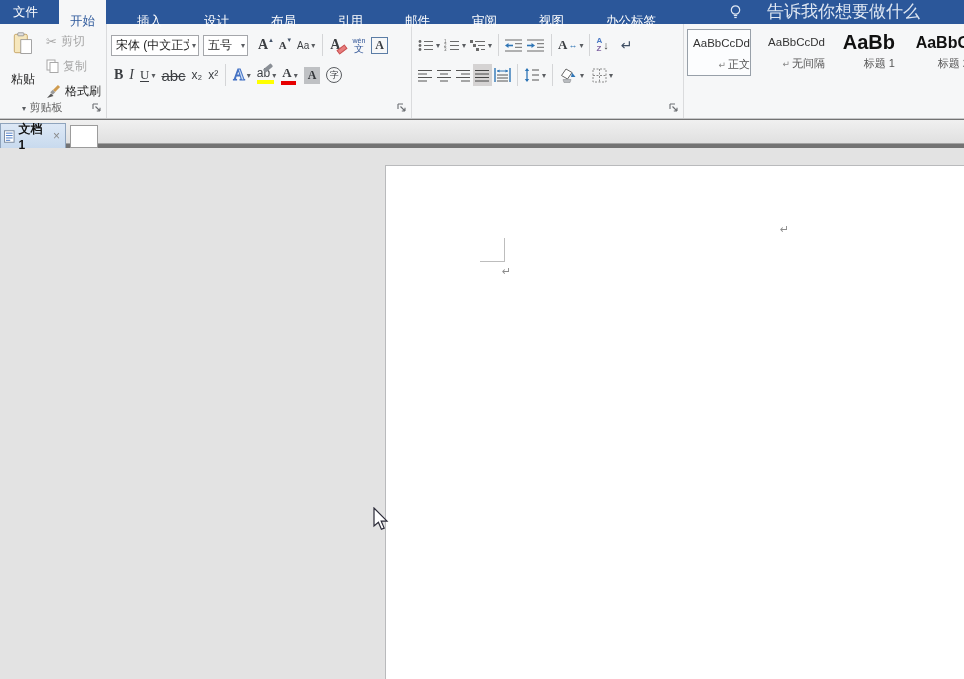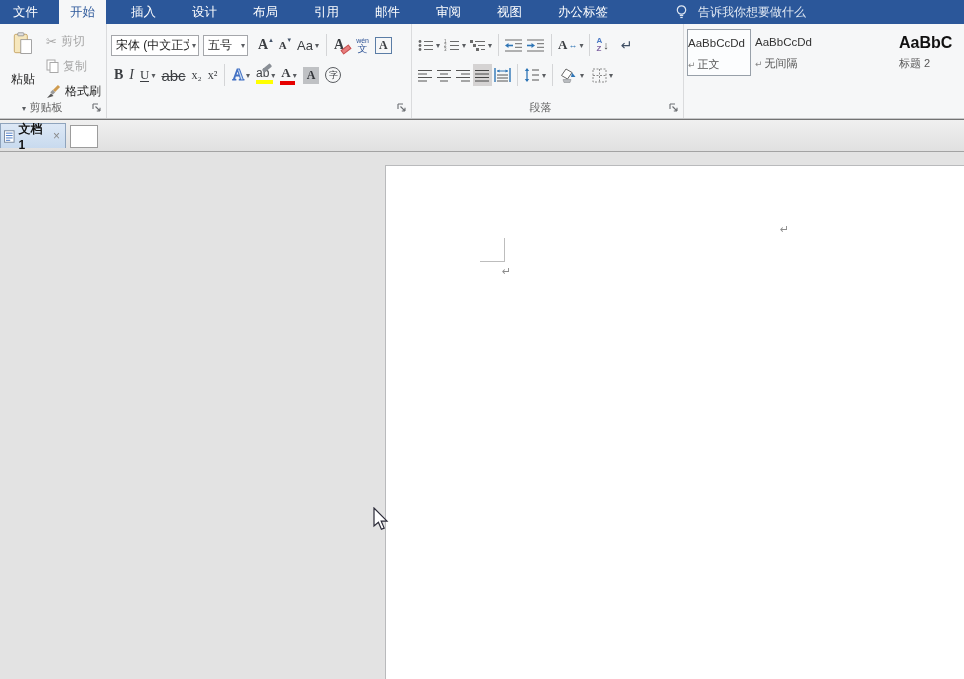--- a/index.html
+++ b/index.html
@@ -4,24 +4,24 @@
 <style>
   * { margin:0; padding:0; box-sizing:border-box; }
   html,body { background:#bbb; }
   .app {
     position:relative; width:964px; height:679px; overflow:hidden;
     background:#737373; font-family:"Liberation Sans","DejaVu Sans",sans-serif;
     color:#3b3e42; font-size:12px; cursor:default;
   }
   
   .tabbar { position:absolute; left:0; top:0; width:100%; height:24px; background:#2b579a; display:flex; align-items:flex-start; z-index:5; }
-  .rtab { line-height:24px; padding:0 11px; margin-right:14px; color:#fff; font-size:12.5px; white-space:nowrap; }
+  .rtab { line-height:24px; padding:9px 11px; margin-right:20px; color:#fff; font-size:12.5px; white-space:nowrap; }
   .rtab.file { padding:0 13px; margin-right:8px; }
   .rtab.selected { background:#f6f7f8; color:#2b579a; height:28px; line-height:25px; }
-  .tellme { display:flex; align-items:center; gap:10px; margin-left:42px; color:#dfe7f2; line-height:24px; font-size:12px; }
+  .tellme { display:flex; align-items:center; gap:25px; margin-left:42px; color:#dfe7f2; line-height:24px; font-size:17px; }
   
   .ribbon { position:absolute; left:0; top:24px; width:100%; height:95px; background:#f6f7f8; border-bottom:1px solid #c6c7c9; z-index:1; }
   .rgroup { position:absolute; top:0; height:94px; border-right:1px solid #dadbdd; }
   .g-clip   { left:0;   width:107px; }
   .g-font   { left:107px; width:305px; }
   .g-para   { left:412px; width:272px; }
   .g-styles { left:684px; right:0; border-right:none; overflow:hidden; }
   .glabel { position:absolute; bottom:3px; left:0; right:14px; text-align:center; font-size:11px; color:#666; }
   .launcher { position:absolute; right:4px; bottom:5px; }
   
@@ -44,21 +44,21 @@
   .combo .caret { margin-left:3px; }
   .c-name { width:88px; margin-right:4px; }
   .c-size { width:45px; margin-right:7px; }
   .bigA { font-size:14px; font-weight:bold; font-family:"Liberation Serif",serif; }
   .smallA { font-size:11px; font-weight:bold; font-family:"Liberation Serif",serif; }
   .tinyup { font-size:7px; color:#44546a; position:relative; top:-5px; margin-left:1px; }
   .bold-b { font-weight:bold; font-family:"Liberation Serif",serif; font-size:14px; }
   .ital-i { font-style:italic; font-family:"Liberation Serif",serif; font-size:14px; }
   .und-u  { font-family:"Liberation Serif",serif; font-size:13px; border-bottom:1.5px solid #3b3e42; line-height:13px; }
   .strike { font-size:15px; text-decoration:line-through; }
-  .supsub { font-size:12px; font-family:Liberation Serif, serif; }
+  .supsub { font-size:12px; font-family:Liberation Sans, sans-serif; }
   .fx-a { font-size:16px; font-weight:bold; font-family:"Liberation Serif",serif; color:#c9dcf5; -webkit-text-stroke:1px #4472c4; }
   .hl { position:relative; font-size:12px; padding-bottom:4px; }
   .hl .bar { position:absolute; left:0; bottom:0; width:17px; height:4px; background:#ffff00; }
   .hl .pen { position:absolute; right:-3px; top:0; width:10px; height:4px; background:#8a8f96; transform:rotate(-40deg); border-radius:1px; }
   .fc { position:relative; font-size:13px; font-weight:bold; font-family:"Liberation Serif",serif; padding-bottom:4px; }
   .fc .bar { position:absolute; left:-1px; bottom:0; width:15px; height:4px; background:#e60000; }
   .shadeA { background:#bfc1c4; color:#33363a; font-weight:bold; font-family:"Liberation Serif",serif; font-size:12px; padding:1px 4px; }
   .circ { width:16px; height:16px; border:1px solid #5a5d61; border-radius:50%; font-size:9px; display:inline-flex; align-items:center; justify-content:center; color:#3b3e42; }
   .clearA { position:relative; font-size:14px; font-weight:bold; font-family:"Liberation Serif",serif; }
   .clearA .eraser { position:absolute; right:-7px; bottom:1px; width:10px; height:5px; background:#e87e7e; border:1px solid #c75454; transform:rotate(-38deg); }
@@ -69,29 +69,29 @@
   
   .pbtn { display:inline-flex; align-items:center; justify-content:center; height:22px; padding:0 2px; }
   .pbtn.active { background:#d5d3d3; }
   .sortbox { display:flex; align-items:center; gap:1px; }
   .sortletters { display:flex; flex-direction:column; line-height:1; font-size:8px; font-weight:bold; }
   .sortletters .a { color:#4a79c4; } .sortletters .z { color:#8064a2; }
   .marks { font-size:14px; color:#3f4e63; }
   .asianA { font-size:13px; font-weight:bold; font-family:"Liberation Serif",serif; }
   .asianArr { font-size:9px; color:#2e75b6; margin-left:1px; }
   
-  .stylecard { position:absolute; top:5px; height:47px; text-align:left; }
+  .stylecard { position:absolute; top:5px; height:47px; text-align:right; }
   .stylecard.sel { border:1px solid #98a0a9; background:#fcfdfe; }
   .s-sample { height:27px; line-height:27px; font-size:11.5px; color:#333; white-space:nowrap; overflow:hidden; }
   .s-sample.h1 { font-size:20px; font-weight:bold; color:#111; }
   .s-sample.h2 { font-size:16px; font-weight:bold; color:#111; }
   .s-name { font-size:11px; color:#555; line-height:14px; white-space:nowrap; }
   .s-mark { font-size:9px; color:#888; margin-right:2px; }
   
-  .doctabbar { position:absolute; left:0; top:120px; width:100%; height:32px; background:linear-gradient(#f0f0f0,#e0e0e0); border-bottom:1px solid #a3a3a3; z-index:2;padding-left:40px; }
+  .doctabbar { position:absolute; left:0; top:120px; width:100%; height:24px; background:linear-gradient(#f0f0f0,#e0e0e0); border-bottom:1px solid #a3a3a3; z-index:2;padding-left:40px; }
   .doctab { position:absolute; left:0; top:3px; height:25px; width:66px; display:flex; align-items:center; gap:4px; padding:0 5px 0 3px; background:linear-gradient(#dde8f6,#c8daee); border:1px solid #8fa4bd; border-bottom:none; }
   .doctab .title { font-size:12px; font-weight:bold; color:#111; }
   .doctab .close { font-size:12px; color:#8a8a8a; margin-left:1px; }
   .blanktab { position:absolute; left:70px; top:5px; width:28px; height:23px; background:#fff; border:1px solid #9c9c9c; }
   
   .docarea { position:absolute; left:0; top:148px; width:100%; height:531px; background:#e3e3e3; }
   .page { position:absolute; left:385px; top:17px; width:600px; height:540px; background:#fff; border-top:1px solid #b9babc; border-left:1px solid #b9babc; }
   .corner-v { position:absolute; left:118px; top:72px; width:1px; height:24px; background:#bdbdbd; }
   .corner-h { position:absolute; left:94px; top:95px; width:25px; height:1px; background:#bdbdbd; }
   .pmark { position:absolute; font-size:11px; color:#8c8c8c; line-height:1; }
@@ -177,21 +177,21 @@
         </div>
         <span class="btn">
           <span class="bigA">A</span>
           <span class="tinyup">▴</span>
         </span>
         <span class="btn">
           <span class="smallA">A</span>
           <span class="tinyup">▾</span>
         </span>
         <span class="btn">
-          <span style="font-size:13px;">Aa</span>
+          <span style="font-size:10px;">Aa</span>
           <span class="caret">▾</span>
         </span>
         <span class="sep"></span>
         <span class="btn">
           <span class="clearA"><span>A</span><span class="eraser"></span></span>
         </span>
         <span class="btn" style="margin-left:6px;">
           <span class="pinyin">
             <span class="top">wén</span>
             <span class="bot">文</span>
@@ -390,34 +390,37 @@
         </span>
         <span class="pbtn" style="margin-left:4px;">
           <svg width="15" height="15" viewBox="0 0 15 15">
             <rect x="1" y="1" width="13" height="13" fill="none" stroke="#8a8a8a" stroke-dasharray="2 1.5"></rect>
             <line x1="1" y1="7.5" x2="14" y2="7.5" stroke="#8a8a8a" stroke-dasharray="2 1.5"></line>
             <line x1="7.5" y1="1" x2="7.5" y2="14" stroke="#8a8a8a" stroke-dasharray="2 1.5"></line>
           </svg>
           <span class="caret">▾</span>
         </span>
       </div>
-      <div class="glabel">段落</div>
       <svg class="launcher" width="10" height="10" viewBox="0 0 10 10">
         <path d="M1 1 H6 M1 1 V6 M3.5 3.5 L8 8 M8 8 H4.8 M8 8 V4.8" stroke="#6b6e72" stroke-width="1.1" fill="none"></path>
       </svg>
     </div>
 
     <div class="rgroup g-styles">
       <div class="stylecard sel" style="left:3px; width:64px;">
         <div class="s-sample">AaBbCcDd</div>
         <div class="s-name"><span class="s-mark">↵</span><span>正文</span></div>
       </div>
       <div class="stylecard" style="left:71px; width:70px;">
         <div class="s-sample">AaBbCcDd</div>
         <div class="s-name"><span class="s-mark">↵</span><span>无间隔</span></div>
+      </div>
+      <div class="stylecard" style="left:147px; width:64px;">
+        <div class="s-sample h1">AaBb</div>
+        <div class="s-name"><span>标题 1</span></div>
       </div>
       <div class="stylecard" style="left:215px; width:70px;">
         <div class="s-sample h2">AaBbC</div>
         <div class="s-name"><span>标题 2</span></div>
       </div>
     </div>
   </div>
 
   <div class="doctabbar">
     <div class="doctab">

